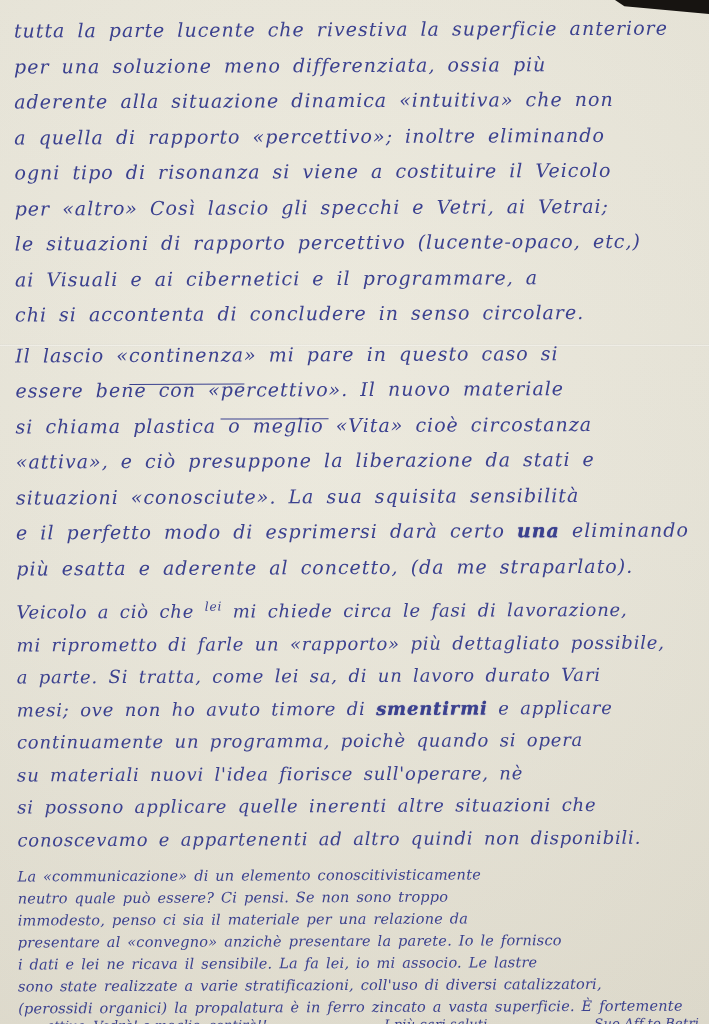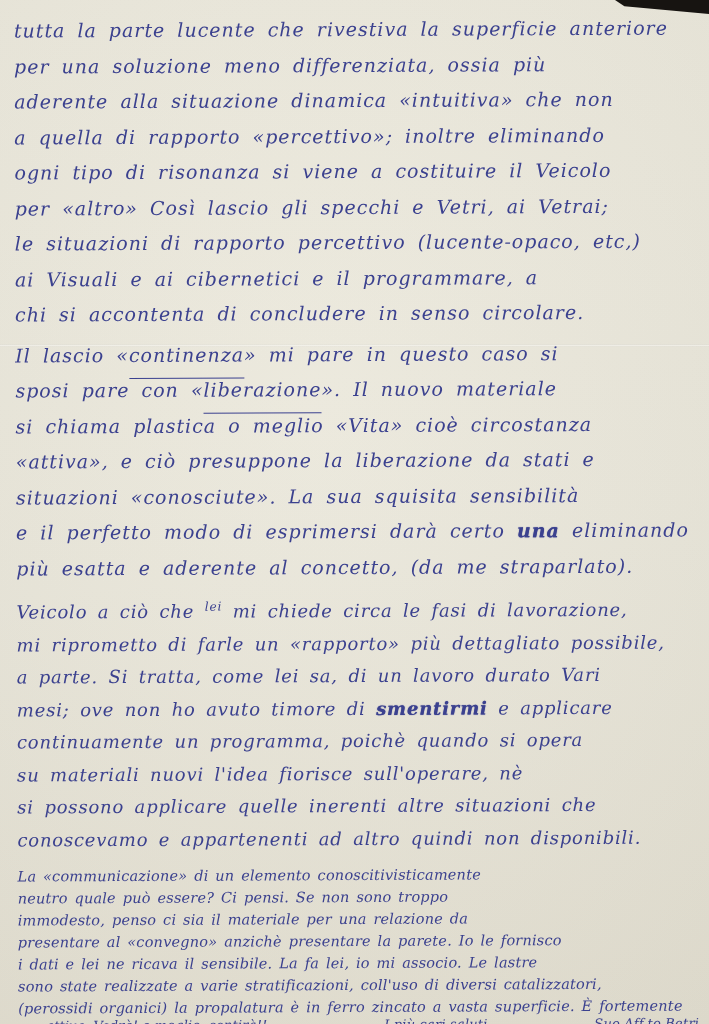--- a/index.html
+++ b/index.html
@@ -47,21 +47,21 @@
     transform: rotate(-0.25deg);
   }
   .para { margin: 0; }
   .line { white-space: nowrap; }
   
   .lg .line { font-size: 19px;   line-height: 35.5px; letter-spacing: 1px;   word-spacing: 5px; }
   .md .line { font-size: 18px;   line-height: 32.5px; letter-spacing: 0.8px; word-spacing: 4px; }
   .sm .line { font-size: 14.5px; line-height: 22px;   letter-spacing: 0.2px; word-spacing: 2px; }
   .gap-sm { margin-top: 5px; }
   .gap-md { margin-top: 9px; }
-  .u   { border-bottom: 1.5px solid #3b418f; padding-bottom: 12px; }
+  .u   { border-bottom: 1.5px solid #3b418f; padding-bottom: 18px; }
   .b   { font-weight: 700; text-shadow: 0 0 1px #3b418f; margin-top: 24px; }
   .sup { font-size: 0.68em; vertical-align: super; }
   .closing-row {
     display: flex;
     justify-content: space-between;
     align-items: baseline;
     font-size: 13px;
     line-height: 18px;
     letter-spacing: 0.2px;
     margin-top: -2px;
@@ -86,21 +86,21 @@
         <div class="line"><span>aderente alla situazione dinamica «intuitiva» che non</span></div>
         <div class="line"><span>a quella di rapporto «percettivo»; inoltre eliminando</span></div>
         <div class="line"><span>ogni tipo di risonanza si viene a costituire il Veicolo</span></div>
         <div class="line"><span>per «altro» Così lascio gli specchi e Vetri, ai Vetrai;</span></div>
         <div class="line"><span>le situazioni di rapporto percettivo (lucente-opaco, etc,)</span></div>
         <div class="line"><span>ai Visuali e ai cibernetici e il programmare, a</span></div>
         <div class="line"><span>chi si accontenta di concludere in senso circolare.</span></div>
       </div>
       <div class="para lg gap-sm">
         <div class="line"><span>Il lascio «</span><span class="u">continenza</span><span>» mi pare in questo caso si</span></div>
-        <div class="line"><span>sposi pare con «</span><span class="u">liberazione</span><span>». Il nuovo materiale</span></div>
+        <div class="line"><span>essere bene con «</span><span class="u">percettivo</span><span>». Il nuovo materiale</span></div>
         <div class="line"><span>si chiama plastica o meglio «Vita» cioè circostanza</span></div>
         <div class="line"><span>«attiva», e ciò presuppone la liberazione da stati e</span></div>
         <div class="line"><span>situazioni «conosciute». La sua squisita sensibilità</span></div>
         <div class="line"><span>e il perfetto modo di esprimersi darà certo </span><span class="b">una</span><span> eliminando</span></div>
         <div class="line"><span>più esatta e aderente al concetto, (da me straparlato).</span></div>
       </div>
       <div class="para md gap-sm">
         <div class="line"><span>Veicolo a ciò che </span><span class="sup">lei</span><span> mi chiede circa le fasi di lavorazione,</span></div>
         <div class="line"><span>mi riprometto di farle un «rapporto» più dettagliato possibile,</span></div>
         <div class="line"><span>a parte. Si tratta, come lei sa, di un lavoro durato Vari</span></div>

